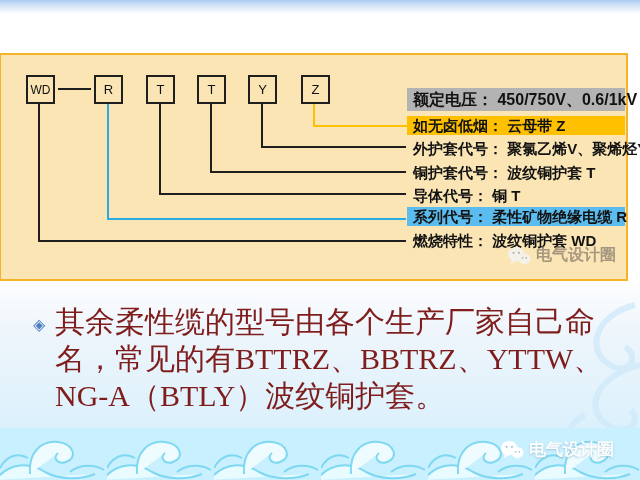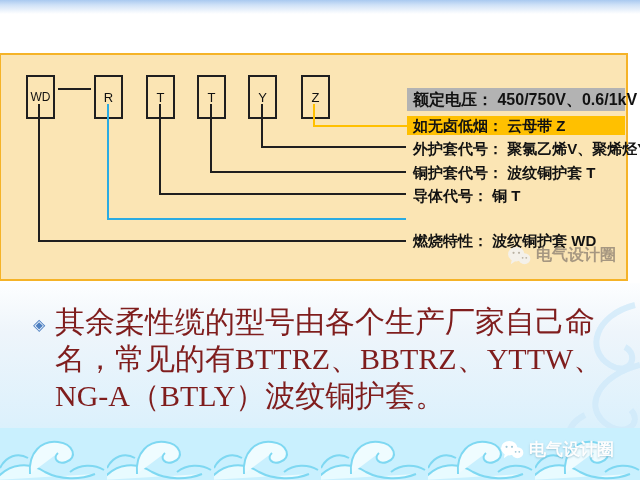--- a/index.html
+++ b/index.html
@@ -13,21 +13,21 @@
     position:absolute; left:0; top:0; width:640px; height:14px;
     background:linear-gradient(180deg,#a9c9f0 0%,#cfe1f7 35%,#ffffff 100%);
   }
   
   .panel{
     position:absolute; left:0; top:53px; width:628px; height:228px;
     background:#fbe5b4; border:2px solid #f5b327; box-sizing:border-box;
     border-left-width:1px;
   }
   .code-box{
-    position:absolute; top:75px; width:29px; height:44px; box-sizing:border-box;
+    position:absolute; top:75px; width:29px; height:29px; box-sizing:border-box;
     border:2px solid #1f1f1f; background:transparent;
     display:flex; align-items:center; justify-content:center;
     font-size:13px; color:#111; letter-spacing:0;
   }
   .cb0{left:26px; font-size:12px;} .cb1{left:94px;} .cb2{left:146px;}
   .cb3{left:197px;} .cb4{left:248px;} .cb5{left:301px;}
   .dash{position:absolute; left:58px; top:88px; width:33px; height:2px; background:#1f1f1f;}
   .vline{position:absolute; width:2px; background:#1f1f1f;}
   .hline{position:absolute; height:2px; background:#1f1f1f;}
   .cyan{background:#2aabe2;} .orange{background:#ffc000;}
@@ -118,20 +118,21 @@
   <div class="vline v4"></div>
   <div class="hline h4"></div>
   <div class="vline orange v5"></div>
   <div class="hline orange h5"></div>
 
   <div class="dlabel r0">额定电压： 450/750V、0.6/1kV</div>
   <div class="dlabel r1">如无卤低烟： 云母带 Z</div>
   <div class="dlabel r2">外护套代号： 聚氯乙烯V、聚烯烃Y</div>
   <div class="dlabel r4">导体代号： 铜 T</div>
   <div class="dlabel r3">铜护套代号： 波纹铜护套 T</div>
+  <div class="dlabel r5">系列代号： 柔性矿物绝缘电缆 R</div>
   <div class="dlabel r6">燃烧特性： 波纹铜护套 WD</div>
 
   <div class="wm wm-mid">
     <svg class="wm-icon" viewBox="0 0 26 22">
       <ellipse cx="10" cy="9" rx="9" ry="8" fill="#f4f1ea"></ellipse>
       <ellipse cx="19" cy="14" rx="6.5" ry="6" fill="#f4f1ea"></ellipse>
       <polygon points="5,15 4,20 10,16" fill="#f4f1ea"></polygon>
       <circle cx="7" cy="7.5" r="1.2" fill="#b9b2a4"></circle>
       <circle cx="13" cy="7.5" r="1.2" fill="#b9b2a4"></circle>
       <circle cx="17" cy="13" r="1" fill="#b9b2a4"></circle>

